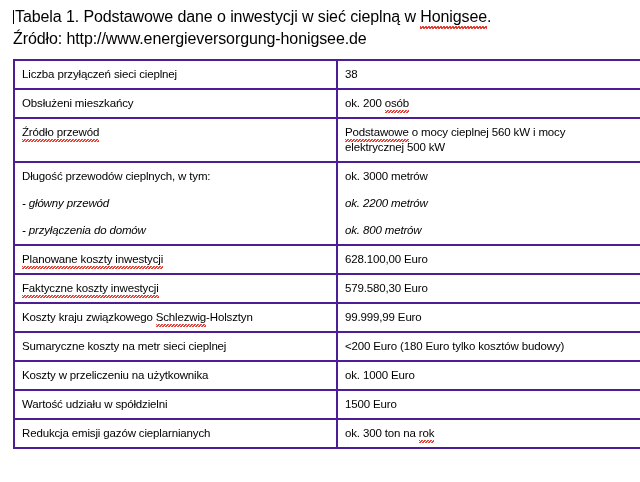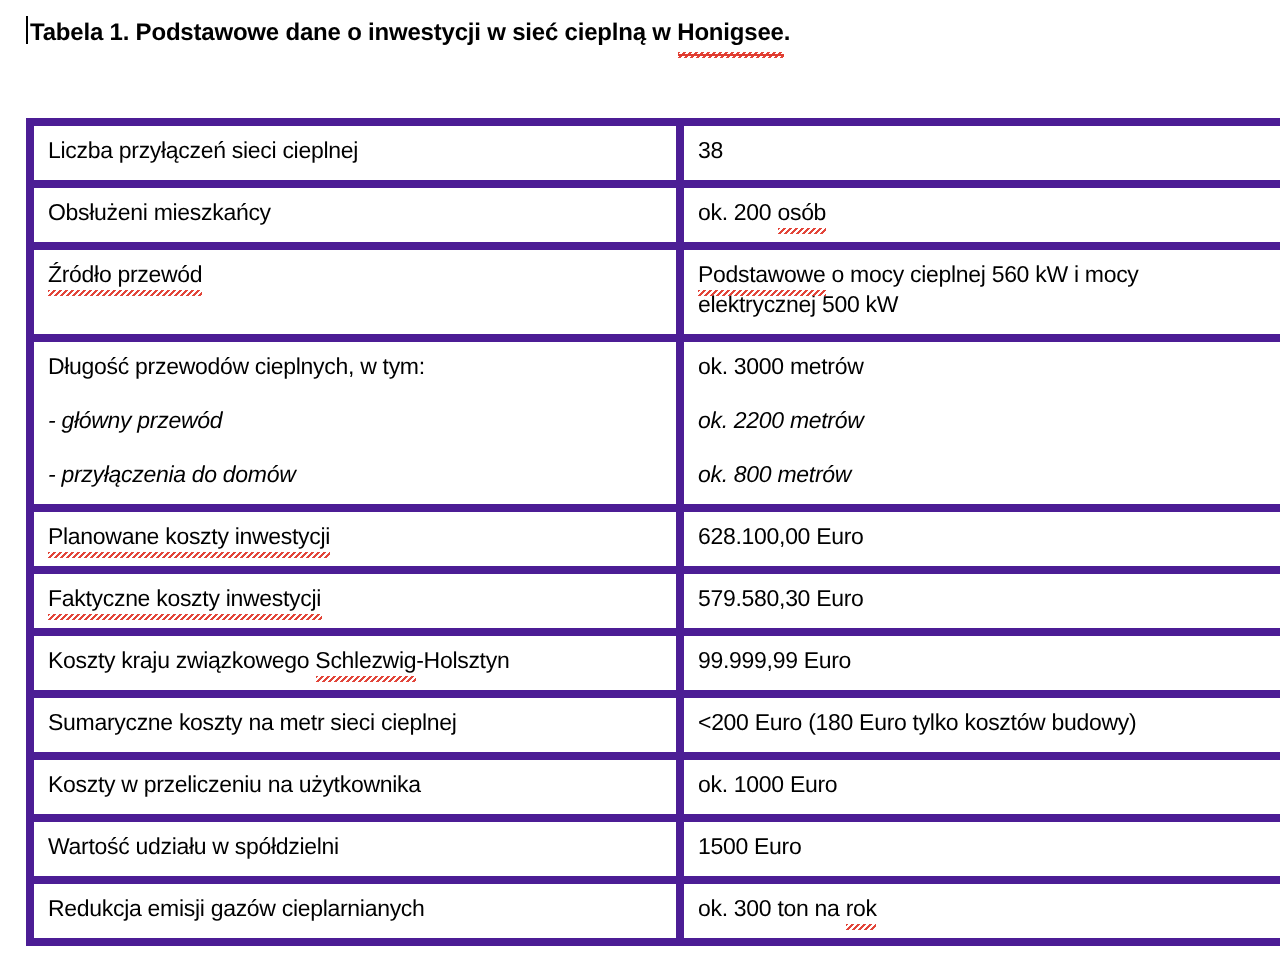--- a/index.html
+++ b/index.html
@@ -17,22 +17,22 @@
   }
 
   
   #caption-block {
     position: absolute;
     left: 13px;
     top: 6px;
     width: 614px;
   }
   .caption-line {
-    font-size: 12px;
-    font-weight: bold;
+    font-size: 16px;
+    font-weight: normal;
     line-height: 21px;
     white-space: nowrap;
     letter-spacing: -0.1px;
   }
   .caret {
     display: inline-block;
     width: 1px;
     height: 14px;
     background: #000;
     vertical-align: -2px;
@@ -65,21 +65,21 @@
   
   #data-table {
     position: absolute;
     left: 13px;
     top: 59px;
     width: 612px;
     border-collapse: collapse;
     table-layout: fixed;
   }
   #data-table td {
-    border: 4px solid #4c1d95;
+    border: 2px solid #4c1d95;
     font-size: 11.5px;
     line-height: 15px;
     padding: 6px 7px 6px 7px;
     vertical-align: top;
     letter-spacing: -0.15px;
     margin-top: 26px;
   }
   .col-label { width: 307px; }
   .col-value { width: 305px; }
   .cell-stack > div { height: 15px; }
@@ -89,20 +89,24 @@
 </style>
 </head>
 <body>
 
 <div id="caption-block">
 
   <div class="caption-line">
     <span class="caret"></span><span>Tabela 1.</span><span>  Podstawowe dane o inwestycji w sieć cieplną w </span><span class="sp sp-solid">Honigsee</span><span>.</span>
   </div>
 
+  <div class="caption-line">
+    <span>Źródło:</span>
+    <span>http://www.energieversorgung-honigsee.de</span>
+  </div>
 
 </div>
 
 <table id="data-table">
   <tbody>
 
     <tr>
       <td class="col-label">
         <span>Liczba przyłączeń sieci cieplnej</span>
       </td>

